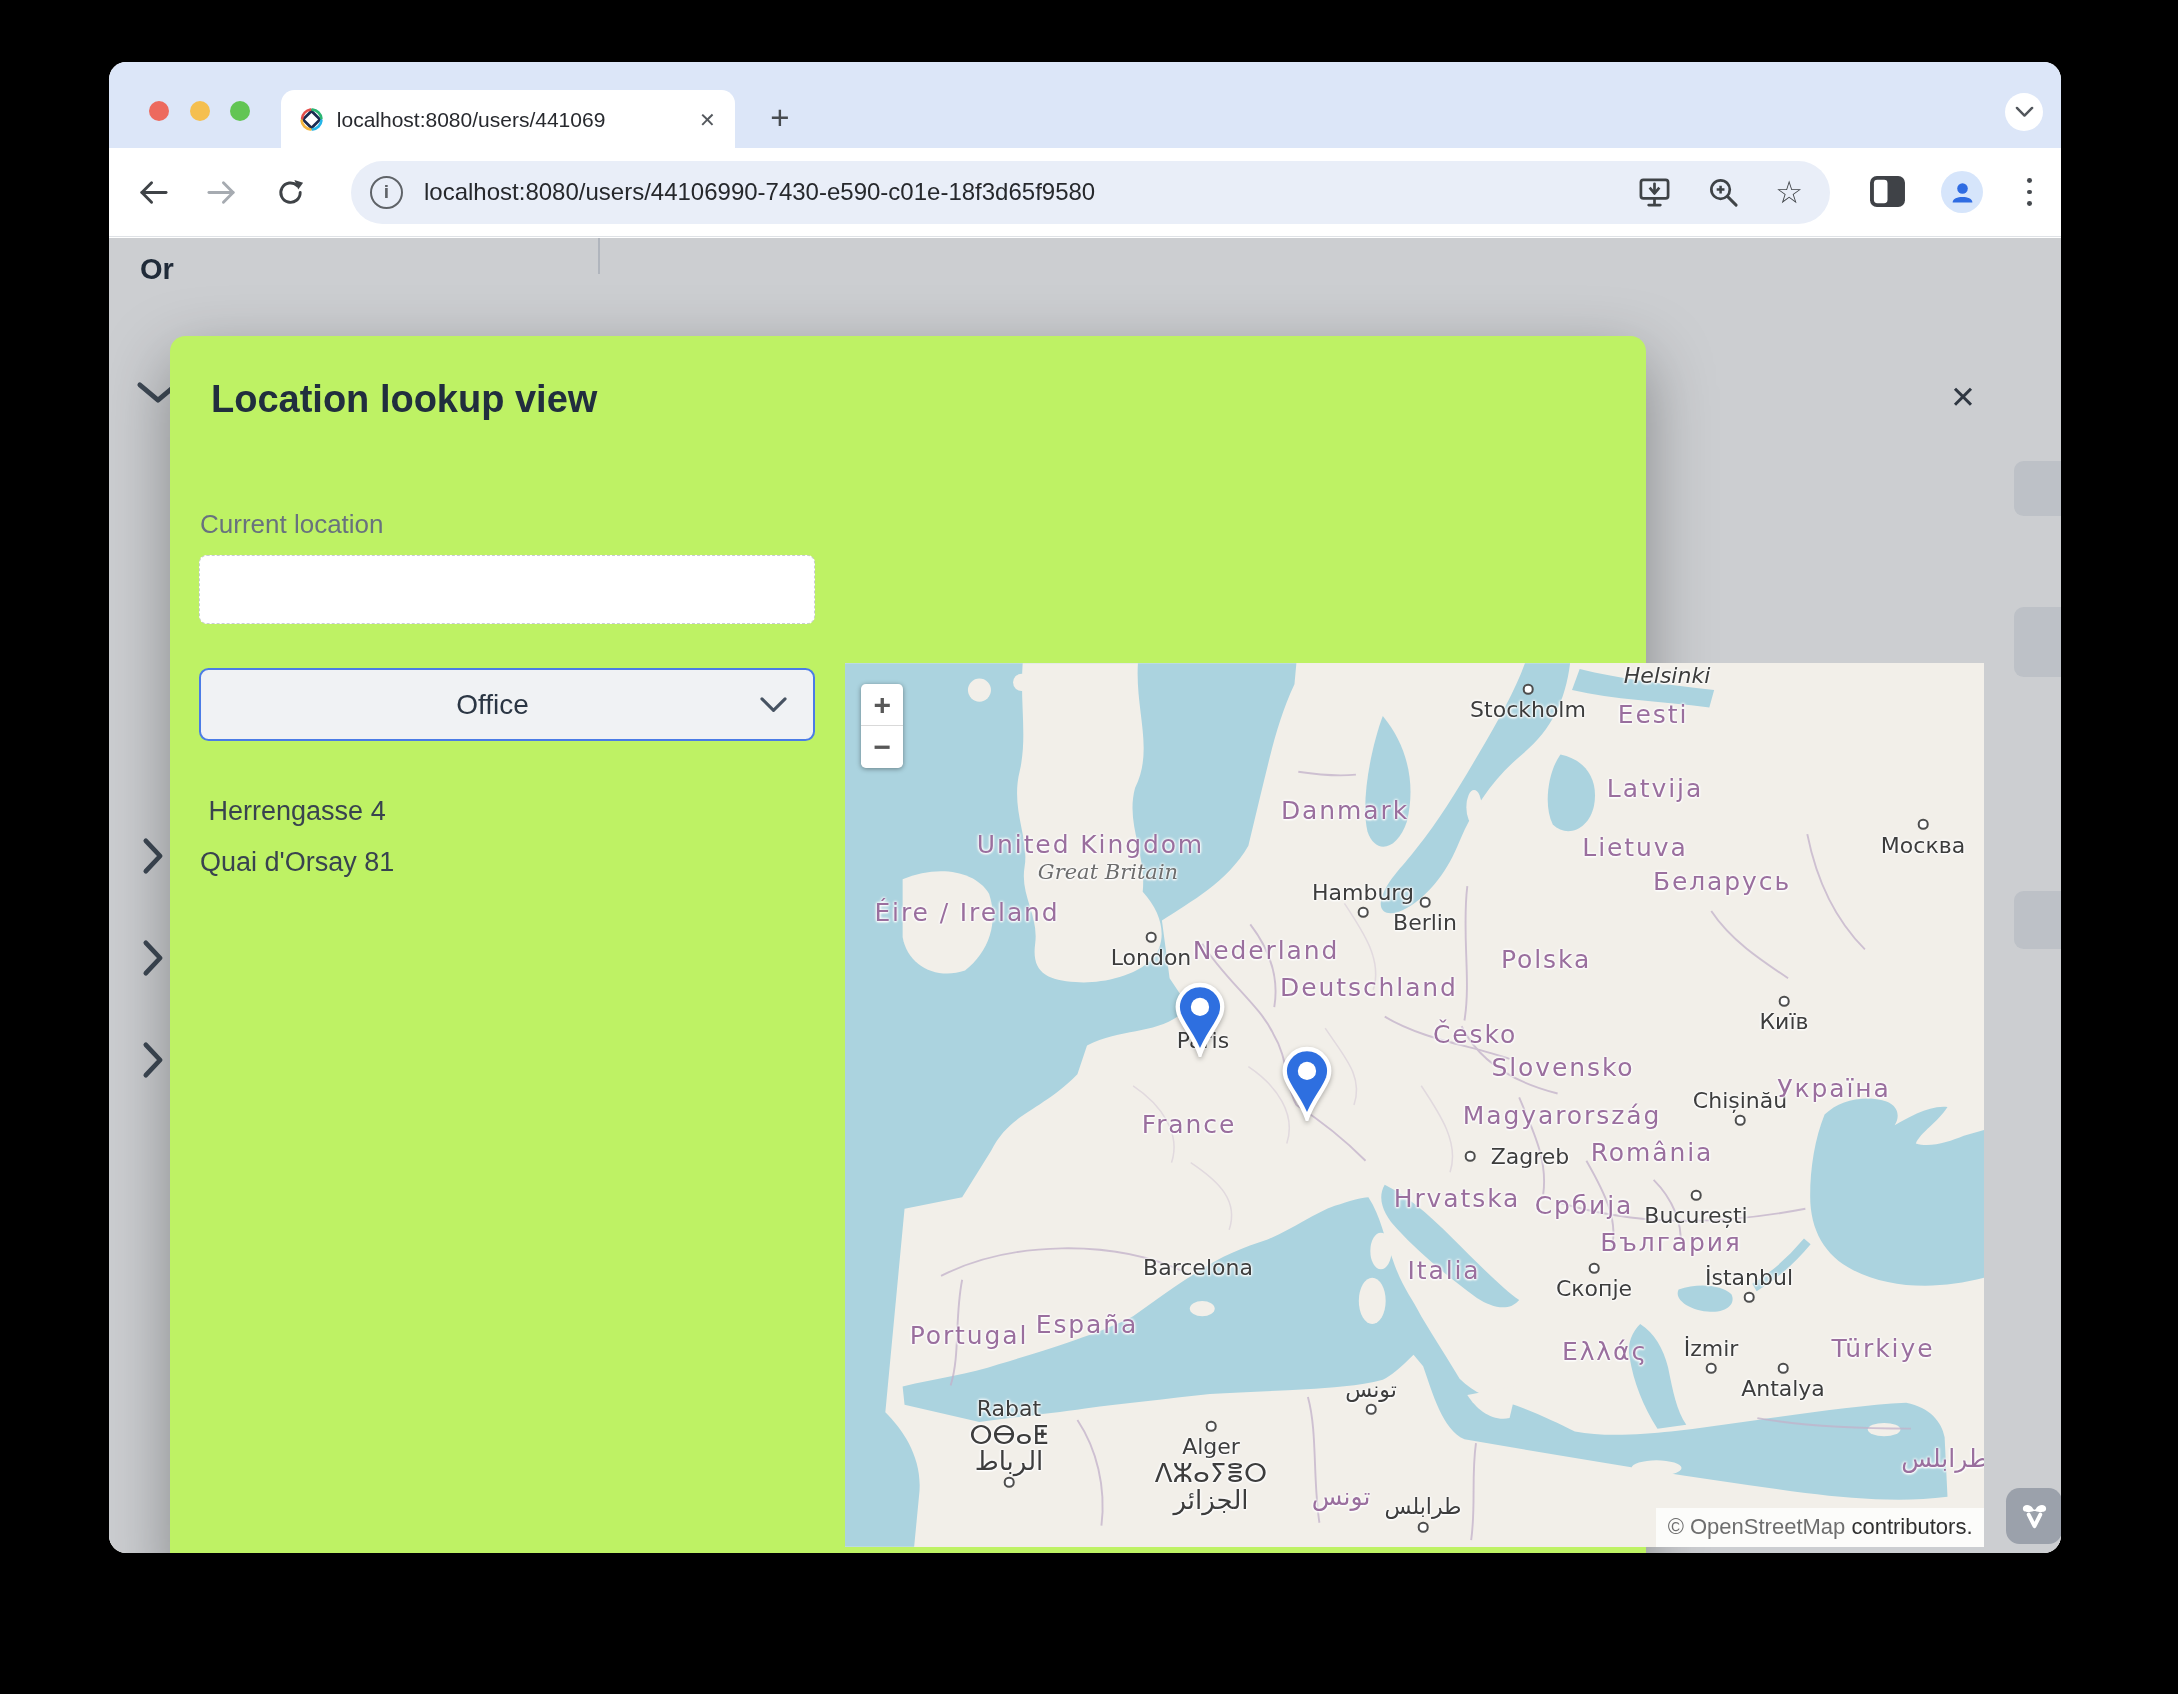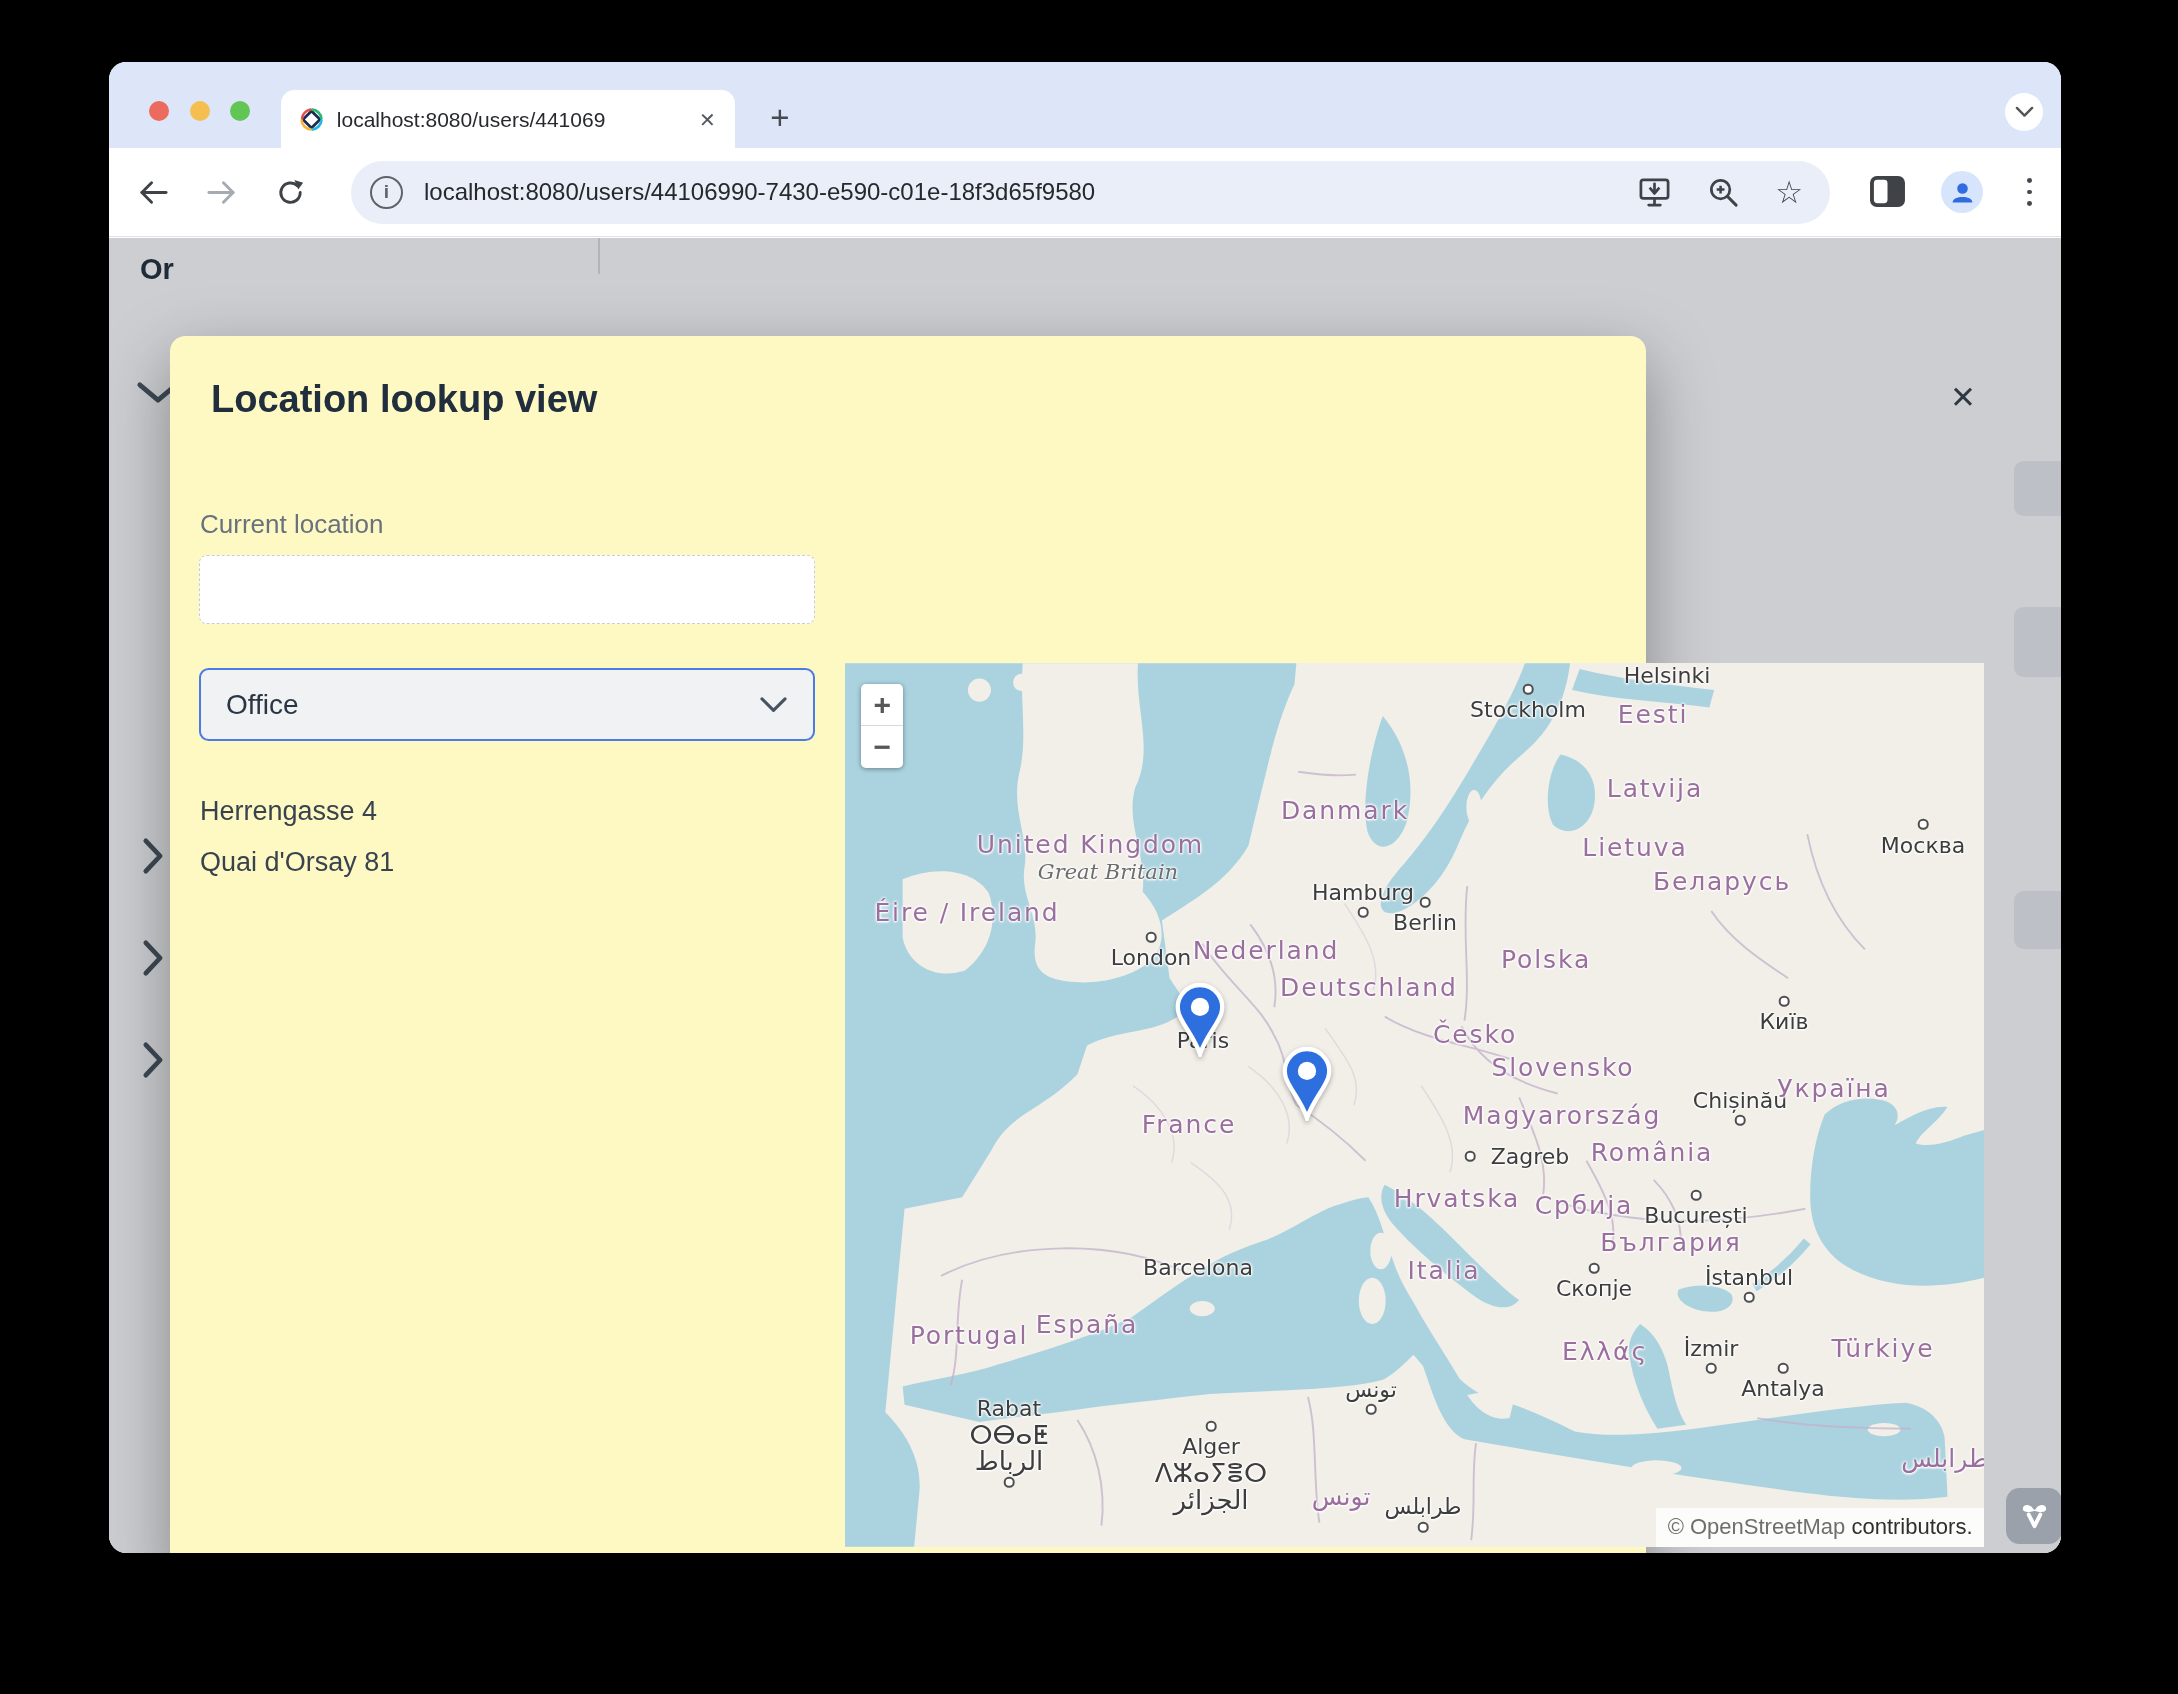--- a/index.html
+++ b/index.html
@@ -42,22 +42,22 @@
 
   
   .content { position:absolute; left:0; top:176px; width:100%; height:1315px; background:#fdfdfd; }
   .bg-heading { position:absolute; left:31px; top:15.4px; font-size:29px; font-weight:bold; color:#202c3a; }
   .bg-divider { position:absolute; left:489px; top:0; width:1.9px; height:36px; background:#d9dde3; }
   .bg-chevron { position:absolute; }
   .bg-block { position:absolute; left:1905px; width:47px; background:#e9ecf0; border-radius:9.6px 0 0 9.6px; }
   .scrim { position:absolute; inset:0; background:rgba(30,40,56,0.22); }
 
   
-  .modal { position:absolute; left:61px; top:98px; width:1476px; height:1244px; background:#fef9c3; border-radius:15.4px;
-           box-shadow:0 23px 67px rgba(0,0,0,0.35); }
+  .modal { position:absolute; left:61px; top:98px; width:1476px; height:1244px; background:#bef264; border-radius:15.4px;
+           box-shadow:0 23px 67px rgba(0,0,0,0.35);text-align:center; }
   .modal-title { position:absolute; left:41px; top:42px; font-size:38px; font-weight:600; color:#212e3e; }
   .modal-close { position:absolute; left:1770px; top:38px; width:46px; height:46px; display:flex; align-items:center;
                  justify-content:center; font-size:31px; color:#2f3742; }
   .field-label { position:absolute; left:30px; top:173px; font-size:26px; color:#68727e; }
   .dashed-input { position:absolute; left:29px; top:219px; width:616px; height:69px; border:1.9px dashed #c9cdd3; border-radius:7.7px; background:#fff; }
   .select { position:absolute; left:29px; top:332px; width:616px; height:73px; background:#f0f2f4; border:2.9px solid #4b7ce6;
             border-radius:9.6px; display:flex; align-items:center; padding:0 25px; }
   .select-value { font-size:28px; color:#2b3644; flex:1; }
   .addr-list { position:absolute; left:30px; top:450px; list-style:none; }
   .addr-list li { font-size:27px; color:#39434f; line-height:51px; }
@@ -285,21 +285,21 @@
               <path d="M420,420 C450,440 470,470 460,500"></path>
               <path d="M500,380 C520,410 540,430 530,460"></path>
               <path d="M600,440 C620,470 640,500 630,530"></path>
               <path d="M520,250 C540,280 560,310 550,340"></path>
               <path d="M300,440 C330,460 350,490 340,520"></path>
               <path d="M360,520 C390,540 410,560 400,590"></path>
             </g>
           </svg>
 
           <div id="map-labels">
-              <span class="map-label city" style="left: 822px; top: 11.5px;">Helsinki</span>
+              <span class="map-label city" style="left: 822px; top: 11.5px; font-style: italic;">Helsinki</span>
               <span class="map-label city" style="left: 683px; top: 46px;">Stockholm</span>
               <span class="city-dot" style="left: 683px; top: 26px;"></span>
               <span class="map-label city" style="left: 1078px; top: 182px;">Москва</span>
               <span class="city-dot" style="left: 1078px; top: 161px;"></span>
               <span class="map-label city" style="left: 518px; top: 229px;">Hamburg</span>
               <span class="city-dot" style="left: 518px; top: 249px;"></span>
               <span class="map-label city" style="left: 580px; top: 259px;">Berlin</span>
               <span class="city-dot" style="left: 580px; top: 239px;"></span>
               <span class="map-label city" style="left: 306px; top: 294px;">London</span>
               <span class="city-dot" style="left: 306px; top: 274px;"></span>

